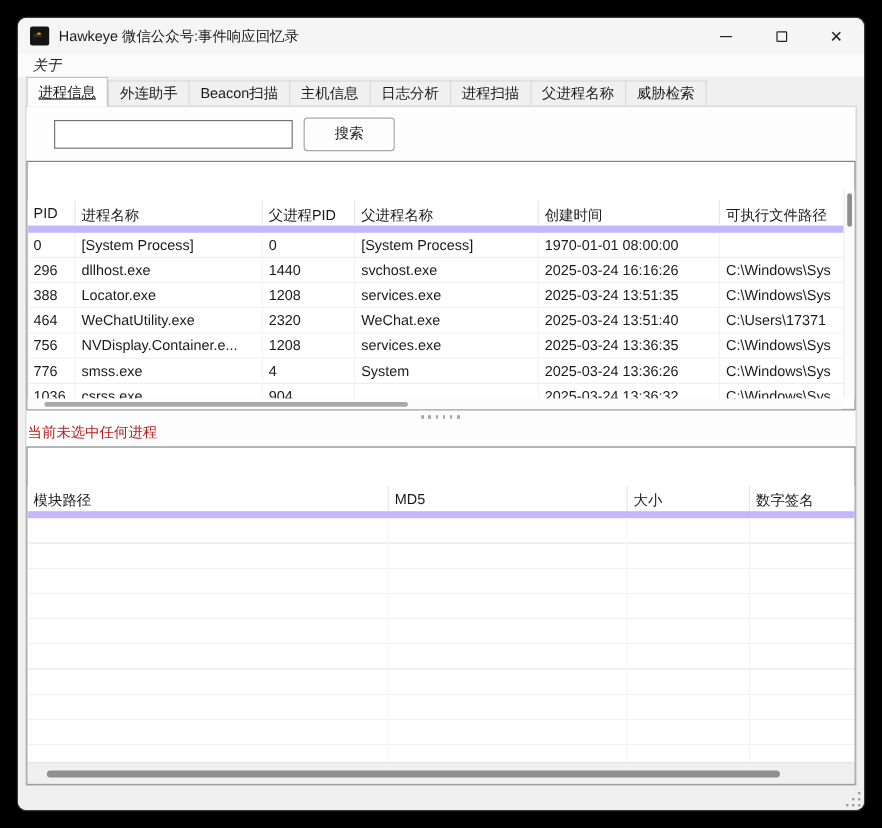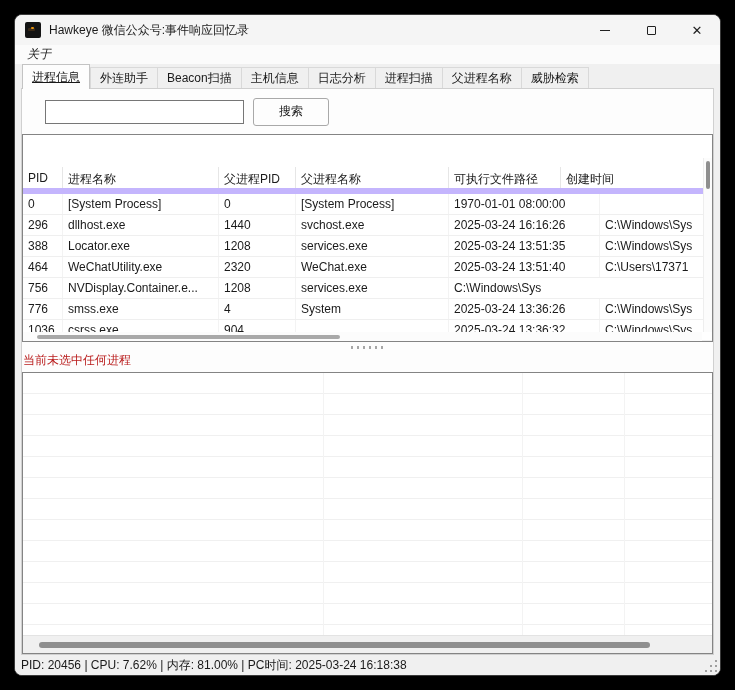--- a/index.html
+++ b/index.html
@@ -115,22 +115,22 @@
         <input class="search-box" type="text" value="" style="">
         <button class="btn search">搜索</button>
       </div>
 
       <div class="tbl" id="process-table">
         <div class="tbl-header">
           <div class="hcell pc0">PID</div>
           <div class="hcell pc1">进程名称</div>
           <div class="hcell pc2">父进程PID</div>
           <div class="hcell pc3">父进程名称</div>
+          <div class="hcell pc4">创建时间</div>
           <div class="hcell pc5">可执行文件路径</div>
-          <div class="hcell pc4">创建时间</div>
         </div>
         <div class="tbl-body">
             <div class="trow">
               <div class="cell pc0">0</div>
               <div class="cell pc1">[System Process]</div>
               <div class="cell pc2">0</div>
               <div class="cell pc3">[System Process]</div>
               <div class="cell pc4">1970-01-01 08:00:00</div>
               <div class="cell pc5"></div>
             </div>
@@ -156,20 +156,21 @@
               <div class="cell pc2">2320</div>
               <div class="cell pc3">WeChat.exe</div>
               <div class="cell pc4">2025-03-24 13:51:40</div>
               <div class="cell pc5">C:\Users\17371</div>
             </div>
             <div class="trow">
               <div class="cell pc0">756</div>
               <div class="cell pc1">NVDisplay.Container.e...</div>
               <div class="cell pc2">1208</div>
               <div class="cell pc3">services.exe</div>
+              <div class="cell pc4">2025-03-24 13:36:35</div>
               <div class="cell pc5">C:\Windows\Sys</div>
             </div>
             <div class="trow">
               <div class="cell pc0">776</div>
               <div class="cell pc1">smss.exe</div>
               <div class="cell pc2">4</div>
               <div class="cell pc3">System</div>
               <div class="cell pc4">2025-03-24 13:36:26</div>
               <div class="cell pc5">C:\Windows\Sys</div>
             </div>
@@ -190,36 +191,41 @@
           </div>
       </div>
 
       <div class="splitter">
           <div class="dots"></div>
         </div>
 
       <div class="sel-label">当前未选中任何进程</div>
 
       <div class="tbl" id="module-table">
+        <div class="tbl-header">
+          <div class="hcell mc0">模块路径</div>
+          <div class="hcell mc1">MD5</div>
+          <div class="hcell mc2">大小</div>
+          <div class="hcell mc3">数字签名</div>
+        </div>
         <div class="module-body">
           <div class="mod-col mc0"></div>
           <div class="mod-col mc1"></div>
           <div class="mod-col mc2"></div>
           <div class="mod-col mc3"></div>
         </div>
         <div class="hscroll-big">
             <div class="thumb"></div>
           </div>
       </div>
 
     </div>
   </div>
 
   <div class="statusbar">
-    <span class="status-text">PID: 20456 | CPU: 7.62% | 内存: 81.00% | PC时间: 2025-03-24 16:18:38</span>
     <svg class="resize-grip" viewBox="0 0 13 13">
       <g fill="#a0a0a0">
         <rect x="10" y="10" width="2" height="2"></rect>
           <rect x="10" y="5" width="2" height="2"></rect>
         <rect x="5" y="10" width="2" height="2"></rect>
           <rect x="10" y="0" width="2" height="2"></rect>
         <rect x="5" y="5" width="2" height="2"></rect>
           <rect x="0" y="10" width="2" height="2"></rect>
       </g>
     </svg>

